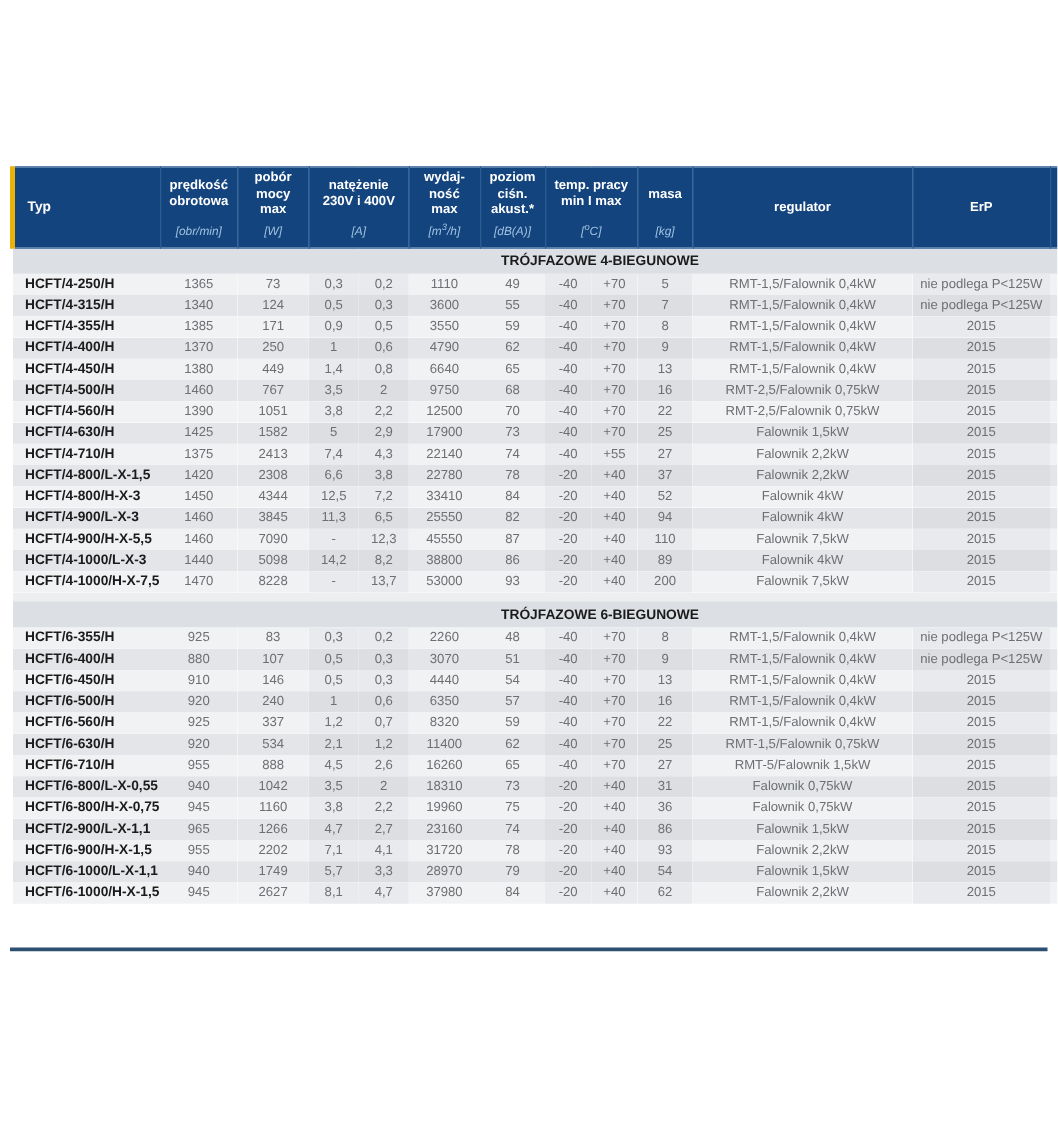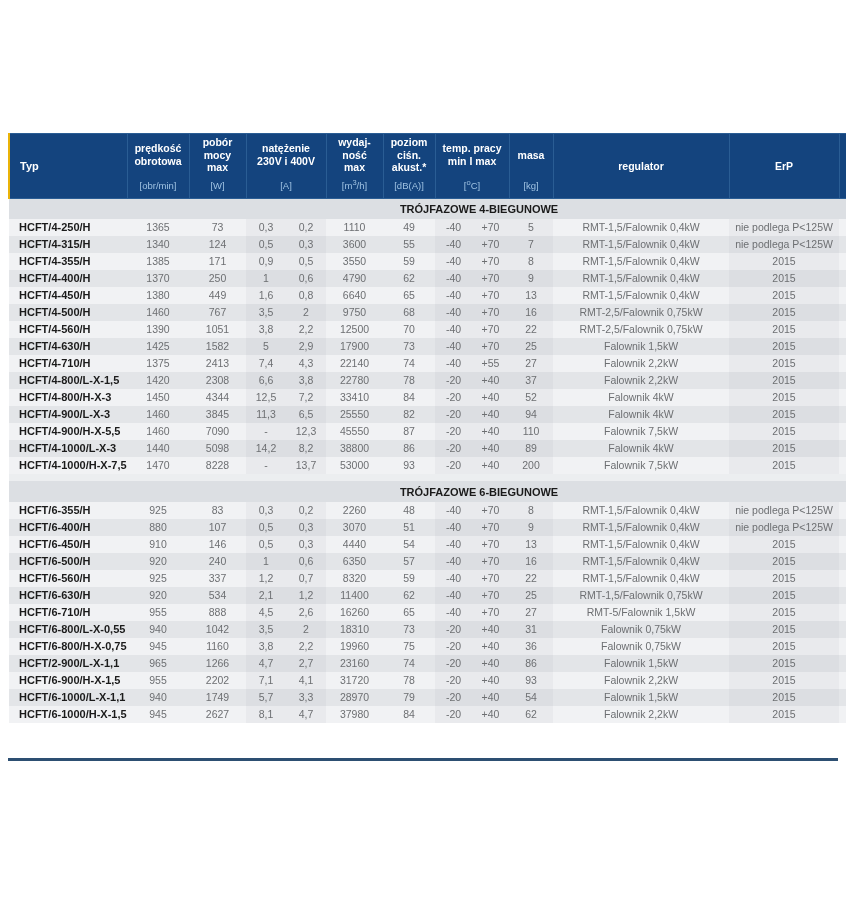--- a/index.html
+++ b/index.html
@@ -38,31 +38,31 @@
     line-height: 12.5px;
     text-align: center;
     vertical-align: middle;
     border: 1px solid #2a5d94;
     padding: 2px 2px;
   }
   thead th.typ-head {
     text-align: left;
     padding-left: 10px;
     font-size: 11px;
-    border-left: 2px solid #eab308;
+    border-left: 4px solid #eab308;
   }
   thead tr.units th {
     color: #9fc2e2;
     font-weight: normal;
     font-size: 9.5px;
     height: 20px;
     padding: 1px 2px;
   }
   thead th.nobdr-bottom { border-bottom: none; }
-  thead th.nobdr-top { border-top: none; }
+  thead th.nobdr-top { border-top: none; font-style: italic; }
   thead th.plain-right { border-right: 1px solid #14447e; }
   sup { font-size: 7.5px; vertical-align: super; line-height: 0; }
 
   
   tr.section td {
     background: #dcdfe3;
     color: #1a1a1a;
     font-weight: bold;
     font-size: 11px;
     text-align: center;
@@ -239,21 +239,21 @@
             <td class="shade">+70</td>
             <td class="shade">9</td>
             <td class="reg">RMT-1,5/Falownik 0,4kW</td>
             <td class="shade erp">2015</td>
             <td class="art">41520130</td>
           </tr>
           <tr class="odd">
             <td class="typ">HCFT/4-450/H</td>
             <td class="">1380</td>
             <td class="">449</td>
-            <td class="shade">1,6</td>
+            <td class="shade">1,4</td>
             <td class="shade">0,8</td>
             <td class="">6640</td>
             <td class="">65</td>
             <td class="shade">-40</td>
             <td class="shade">+70</td>
             <td class="shade">13</td>
             <td class="reg">RMT-1,5/Falownik 0,4kW</td>
             <td class="shade erp">2015</td>
             <td class="art">41520170</td>
           </tr>

